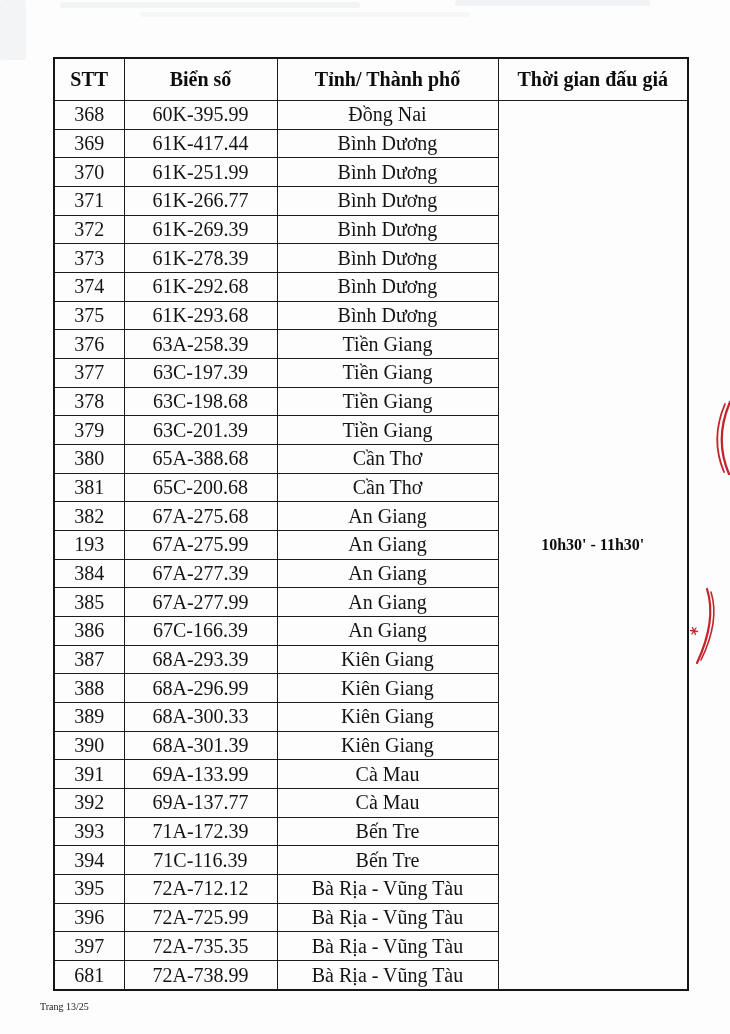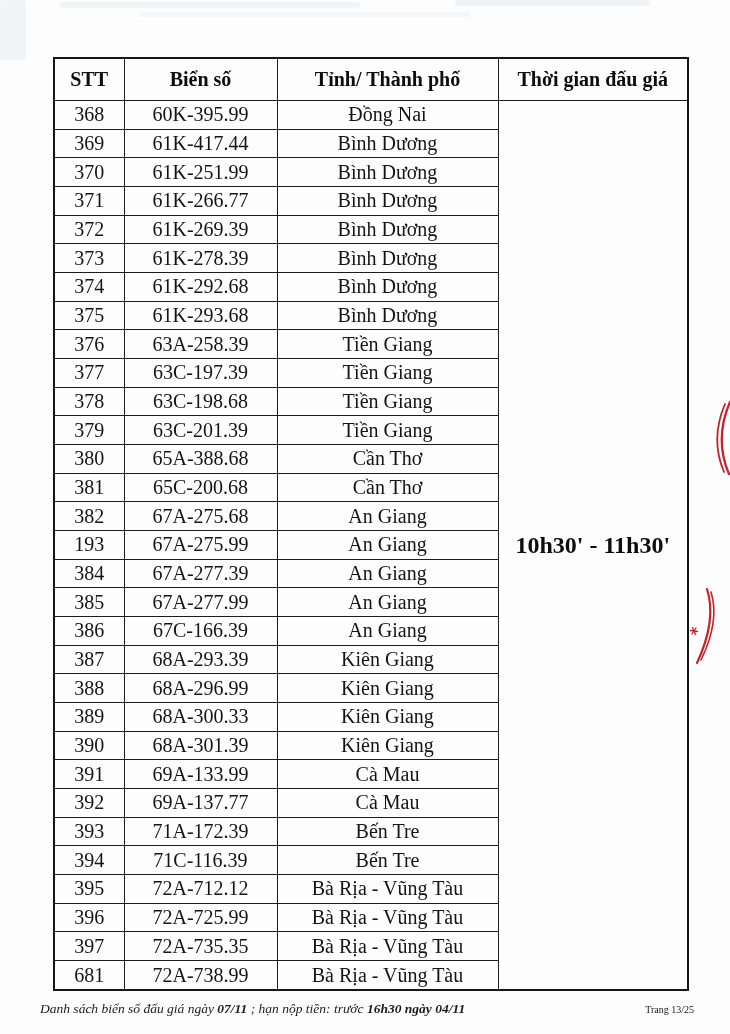--- a/index.html
+++ b/index.html
@@ -23,21 +23,21 @@
   }
   .doc-table th,.doc-table td{
     border:1.5px solid #1c1c1c;
     text-align:center;vertical-align:middle;
     padding:0;overflow:hidden;white-space:nowrap;
   }
   .doc-table th{
     font-size:20px;font-weight:bold;height:41px;color:#0d0d0d;
   }
   .doc-table td{font-size:20px;color:#141414;}
-  .doc-table td.time-cell{font-size:24px;font-weight:bold;color:#0d0d0d;}
+  .doc-table td.time-cell{font-size:16px;font-weight:bold;color:#0d0d0d;}
 
   .footer{
     position:absolute;left:40px;right:36px;top:1001px;
     display:flex;justify-content:space-between;align-items:baseline;
   }
   .footer .note{font-style:italic;font-size:13.5px;color:#1a1a1a;}
   .footer .note .bd{font-weight:bold;}
   .footer .page-label{font-size:10px;color:#1a1a1a;text-align:right;}
 
   svg.stamp{position:absolute;left:0;top:0;pointer-events:none;}
@@ -236,15 +236,14 @@
 
     <g stroke-width="1.3">
       <path d="M 690.5 630.5 L 697.5 631.5"></path>
       <path d="M 692.5 627.5 L 695.5 634.5"></path>
       <path d="M 696 628 L 692 634"></path>
     </g>
   </g>
 </svg>
 
 <div class="footer">
-  <span class="note"><span>Danh sách biển số đấu giá ngày </span><span class="bd">07/11</span><span> ; hạn nộp tiền: trước </span><span class="bd">16h30 ngày 04/11</span></span>
   <span class="page-label">Trang 13/25</span>
 </div>
 
 </body></html>

